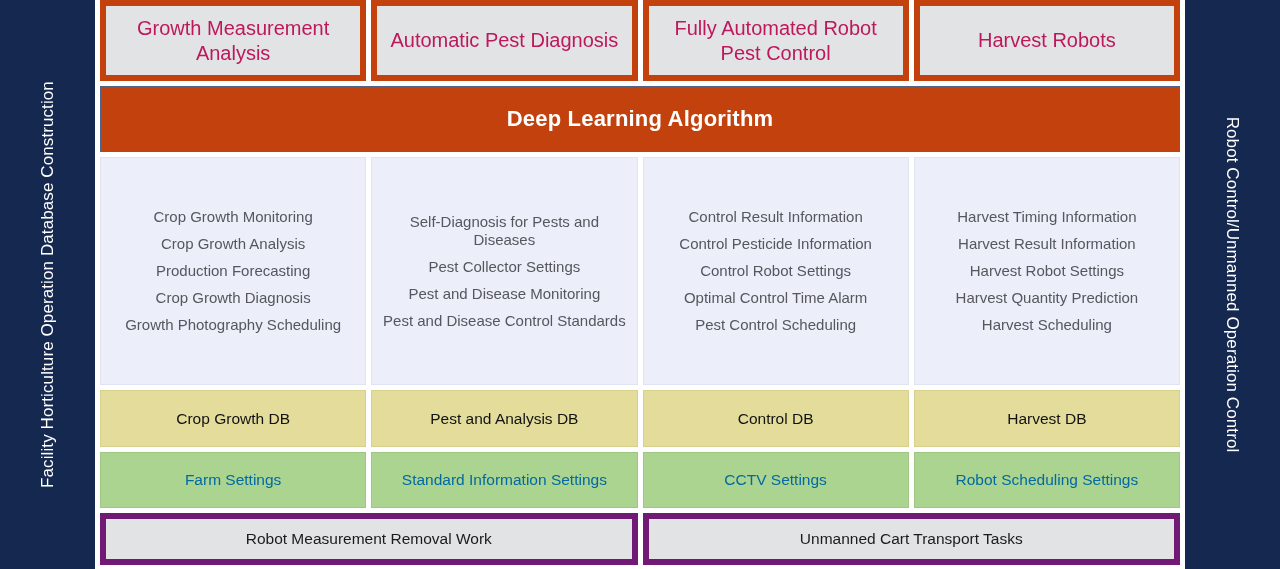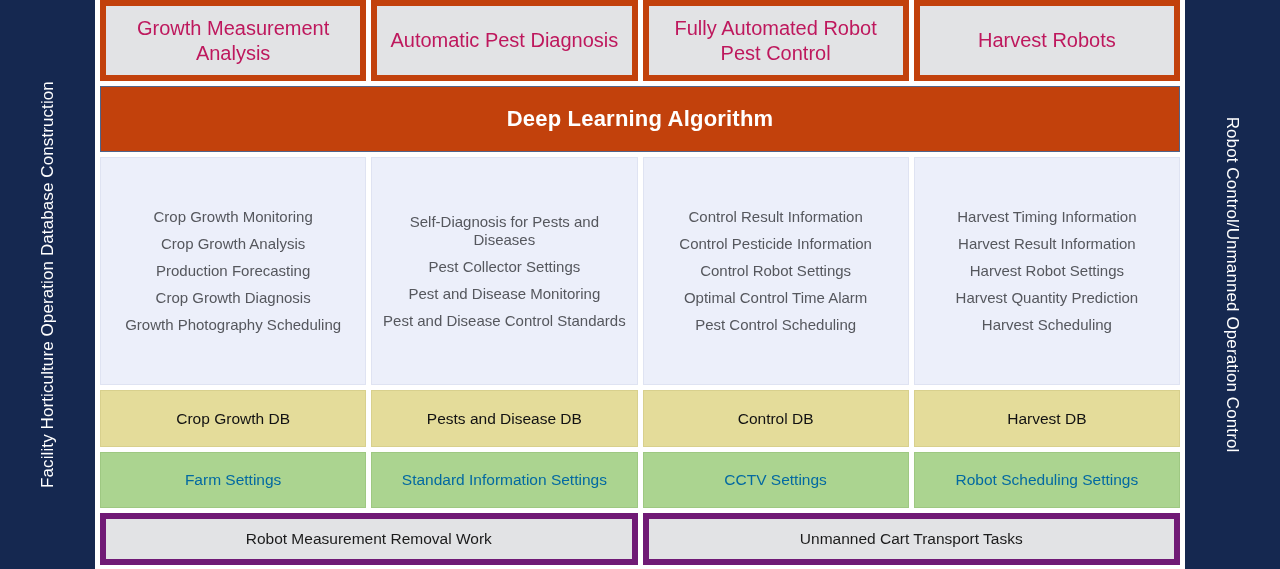--- a/index.html
+++ b/index.html
@@ -206,21 +206,21 @@
         <span class="func-item">Harvest Quantity Prediction</span>
         <span class="func-item">Harvest Scheduling</span>
       </div>
     </div>
 
     <div class="row row-db">
       <div class="cell cell-db">
         <span>Crop Growth DB</span>
       </div>
       <div class="cell cell-db">
-        <span>Pests and Disease DB</span>
+        <span>Pest and Analysis DB</span>
       </div>
       <div class="cell cell-db">
         <span>Control DB</span>
       </div>
       <div class="cell cell-db">
         <span>Harvest DB</span>
       </div>
     </div>
 
     <div class="row row-settings">

